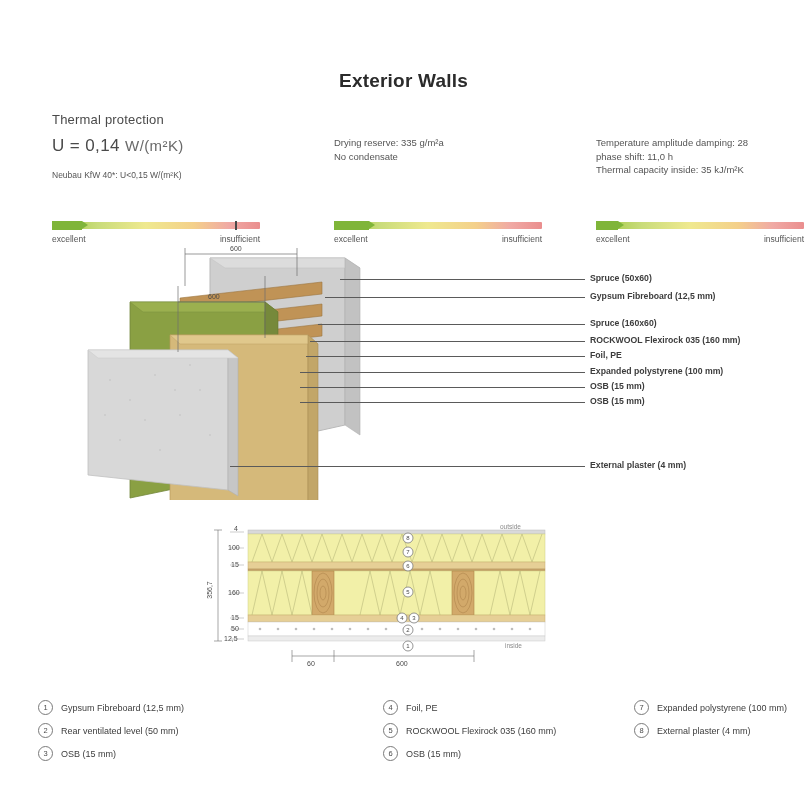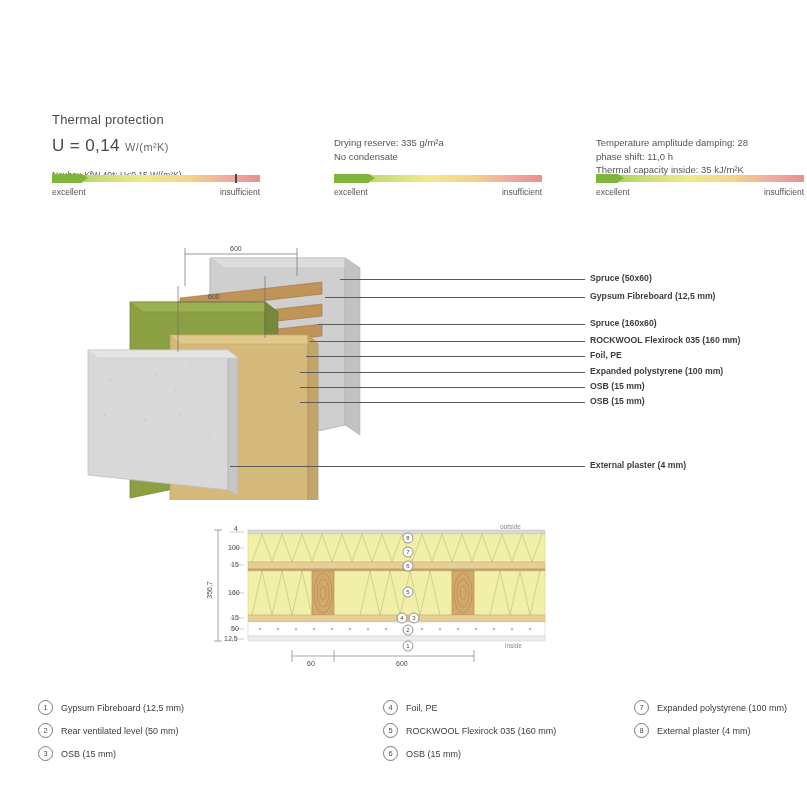--- a/index.html
+++ b/index.html
@@ -25,27 +25,27 @@
   .metric{position:absolute;top:0;}
   .m1{left:52px;width:250px;}
   .m2{left:334px;width:250px;}
   .m3{left:596px;width:210px;}
   .metric h3{
     margin:0;font-size:13px;font-weight:normal;color:#4a4a4a;letter-spacing:.2px;
   }
   .big-u{
     margin-top:9px;font-size:17px;color:#4a4a4a;letter-spacing:.4px;
   }
-  .big-u .unit{font-size:11px;color:#6a6a6a;}
+  .big-u .unit{font-size:15px;color:#6a6a6a;}
   .sub{font-size:9.5px;color:#555;line-height:13.5px;margin-top:24px;}
   .sub.tight{margin-top:6px;}
   .note{font-size:8.5px;color:#555;margin-top:14px;}
 
   
-  .scale-wrap{position:absolute;}
+  .scale-wrap{position:absolute;margin-top:47px;}
   .scale{
     position:relative;height:7px;width:208px;border-radius:1px;
     background:linear-gradient(to right,#9cc63e 0%,#c9dc7a 22%,#efe98f 45%,#f4d08a 68%,#f0a9a4 85%,#ea8e8e 100%);
   }
   .scale .marker{
     position:absolute;top:-1px;width:2px;height:9px;background:#4a4a4a;
   }
   .arrow{
     position:absolute;left:0;top:-1px;height:9px;
     background:#7fb539;
@@ -92,20 +92,21 @@
   .dim-text{font-size:7px;fill:#4a4a4a;font-family:"Liberation Sans",sans-serif;}
   .tiny{font-size:6.5px;fill:#8a8a8a;font-family:"Liberation Sans",sans-serif;}
   .cnum circle{fill:#ffffff;stroke:#7a7a7a;stroke-width:.8;}
   .cnum text{font-size:6px;fill:#4a4a4a;font-family:"Liberation Sans",sans-serif;}
 </style>
 </head>
 <body>
 
 <div class="page">
 
+  <div class="title">Exterior Walls</div>
 
   <div class="metrics">
 
     <div class="metric m1">
       <h3>Thermal protection</h3>
       <div class="big-u">
         <span>U = 0,14</span>
         <span class="unit">W/(m²K)</span>
       </div>
       <div class="note">Neubau KfW 40*: U&lt;0,15 W/(m²K)</div>

